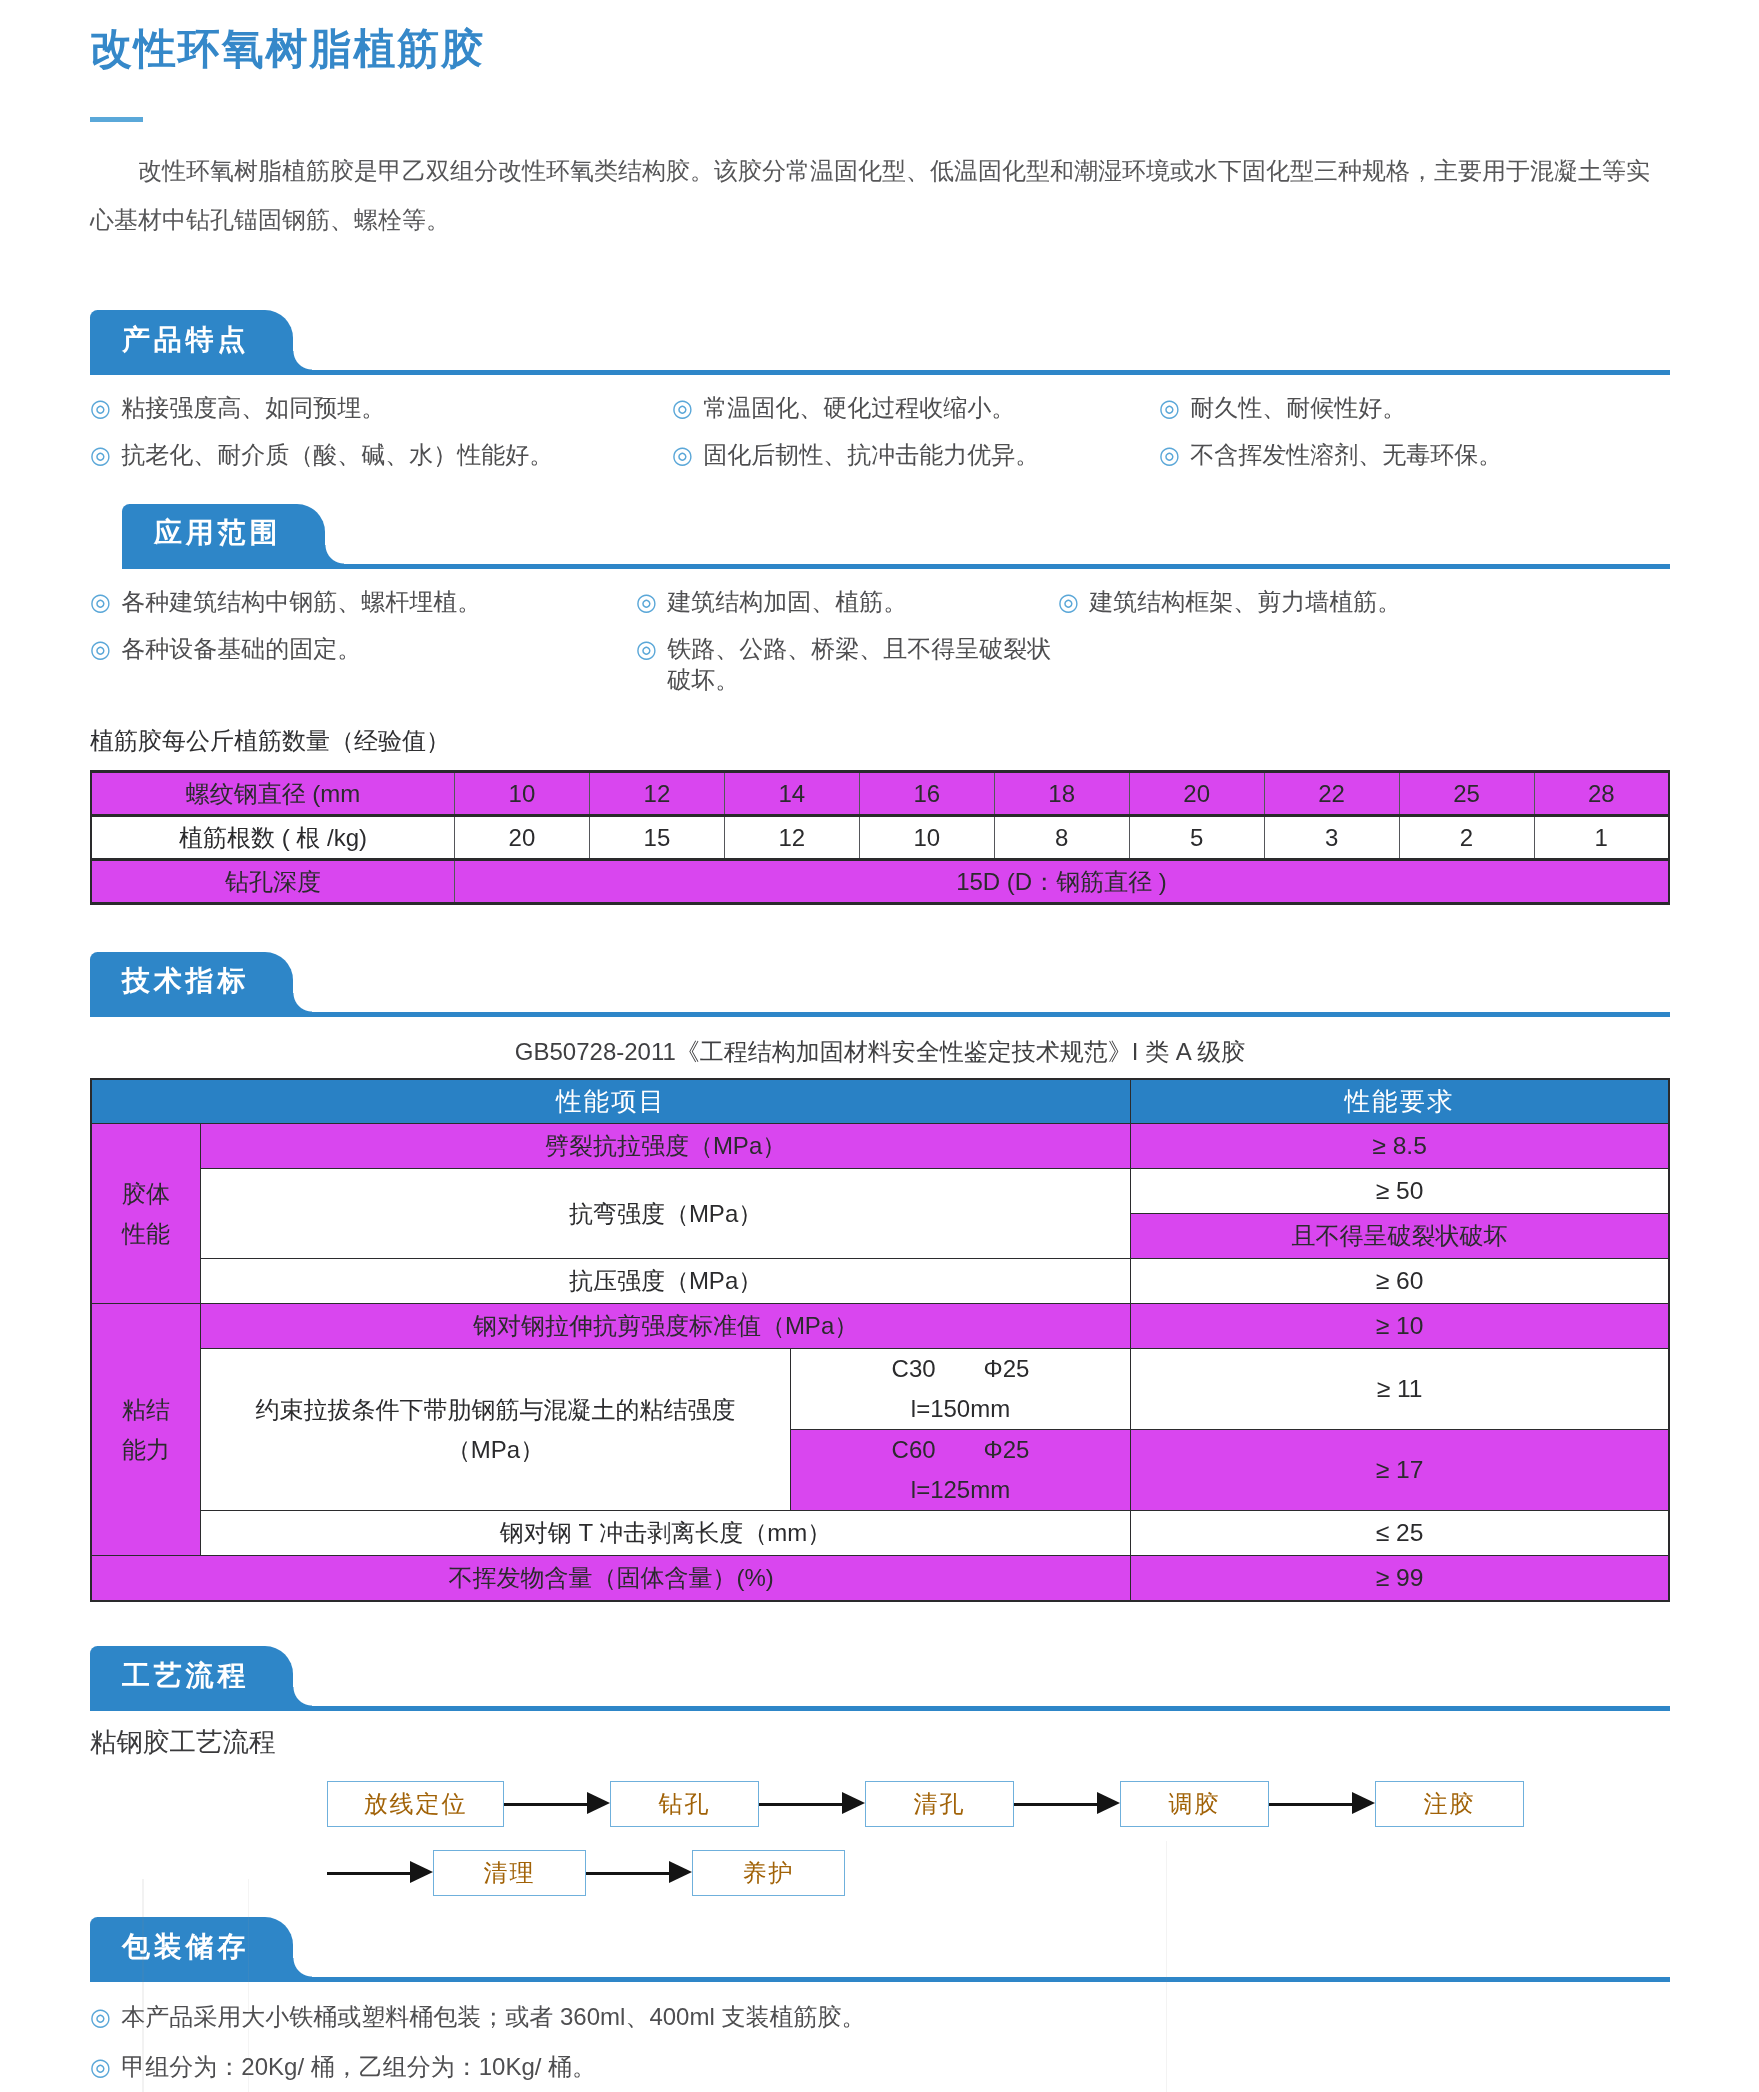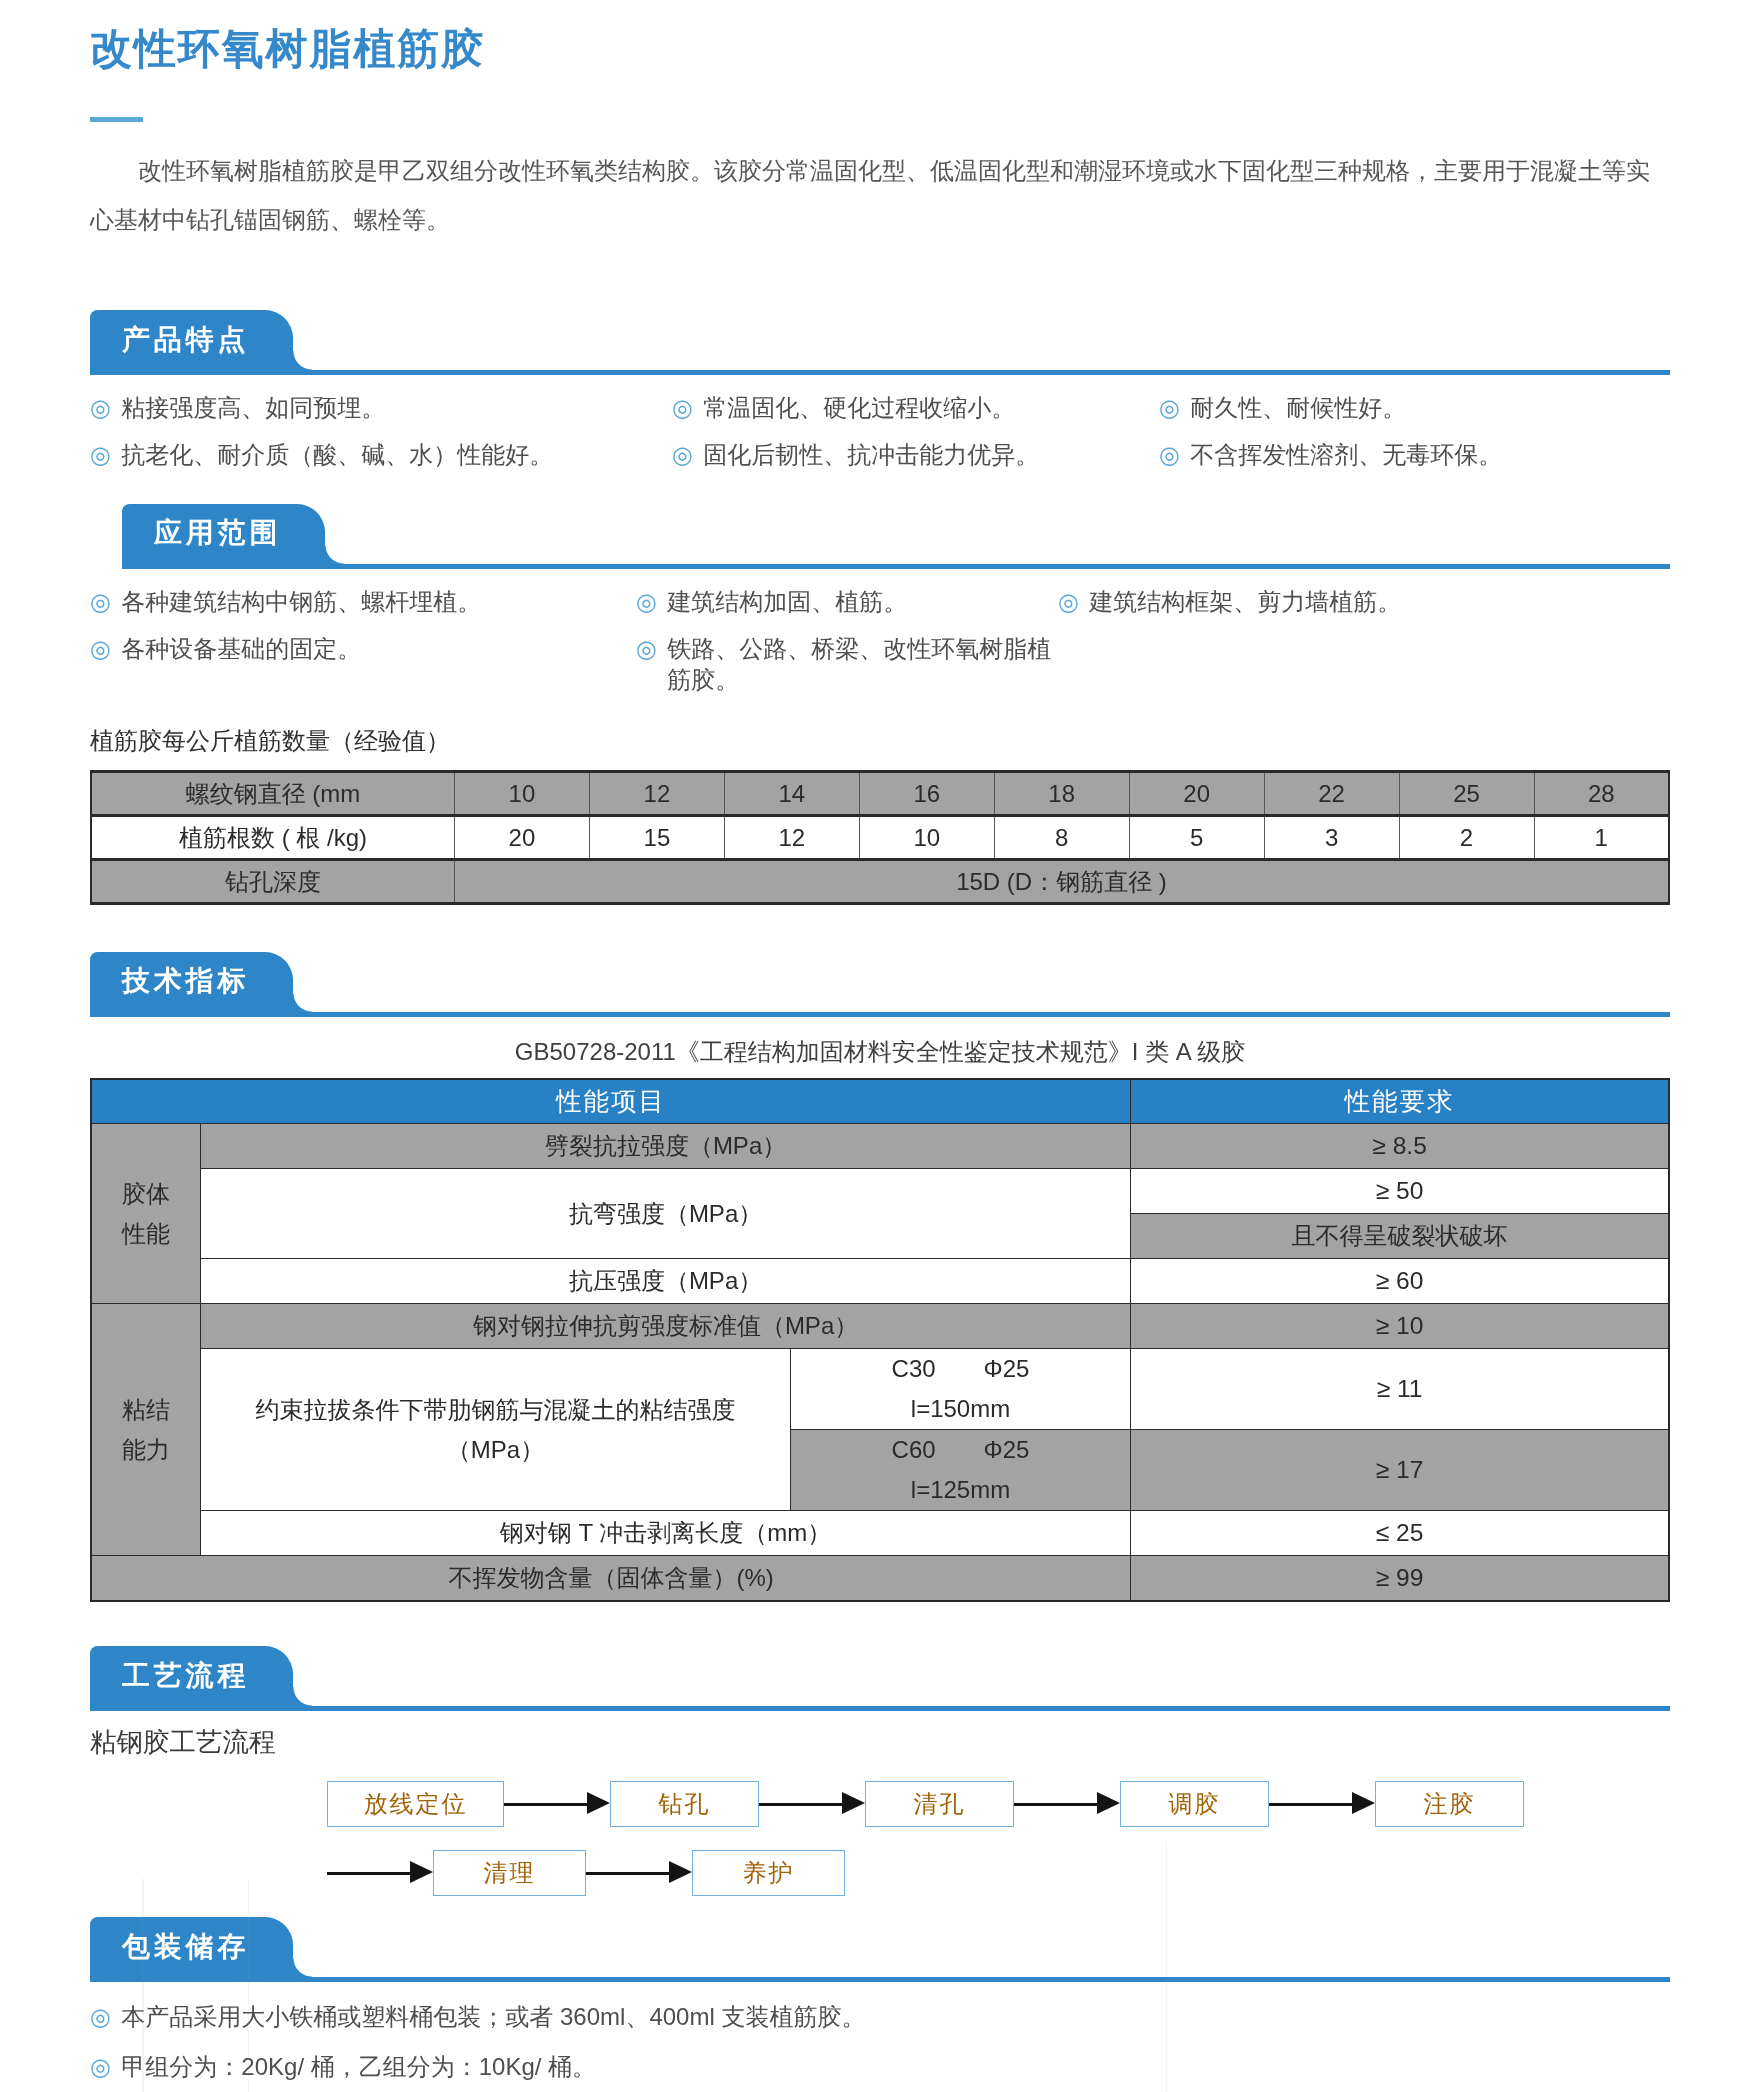--- a/index.html
+++ b/index.html
@@ -39,21 +39,21 @@
 
   
   .tbl-caption{margin-top:30px;font-size:24px;font-weight:normal;color:#2f2f31;}
 
   
   table{border-collapse:collapse;}
   .t1{width:1580px;margin-top:13.2px;text-align:center;font-size:24px;color:#2b2b2d;table-layout:fixed;}
   .t1{border:2.8px solid #2A2A2C;}
   .t1 td{border:1.9px solid #55565A;border-top:3.8px solid #2A2A2C;border-bottom:3.8px solid #2A2A2C;height:39px;}
   .t1 .lab{width:360px;}
-  .gray{background:#a3a3a3;}
+  .gray{background:#d946ef;}
 
   
   .std-note{margin-top:19px;text-align:center;font-size:24px;color:#3f3f41;}
   .t2{width:1580px;margin-top:10.4px;text-align:center;font-size:24px;color:#2b2b2d;border:2.8px solid #2A2A2C;}
   .t2 td{border:1.9px solid #2b2b2d;height:44px;padding:0 5.7px;}
   .t2 .head td{background:#2981C5;color:#ffffff;font-size:25.6px;height:43px;letter-spacing:1.9px;}
   .t2 .group{width:97px;}
   .t2 .c-desc{width:580px;margin-left:44px;}
   .t2 .c-cond{width:329px;}
   .t2 .c-val{width:528px;}
@@ -140,21 +140,21 @@
     <div class="bullet">
         <span class="dot">◎</span>
         <span>建筑结构框架、剪力墙植筋。</span>
       </div>
     <div class="bullet">
         <span class="dot">◎</span>
         <span>各种设备基础的固定。</span>
       </div>
     <div class="bullet">
         <span class="dot">◎</span>
-        <span>铁路、公路、桥梁、改性环氧树脂植筋胶。</span>
+        <span>铁路、公路、桥梁、且不得呈破裂状破坏。</span>
       </div>
   </div>
 
   <div class="tbl-caption">植筋胶每公斤植筋数量（经验值）</div>
   <table class="t1">
     <tbody>
         <tr class="gray">
       <td class="lab">螺纹钢直径 (mm</td>
       <td>10</td>
       <td>12</td>

